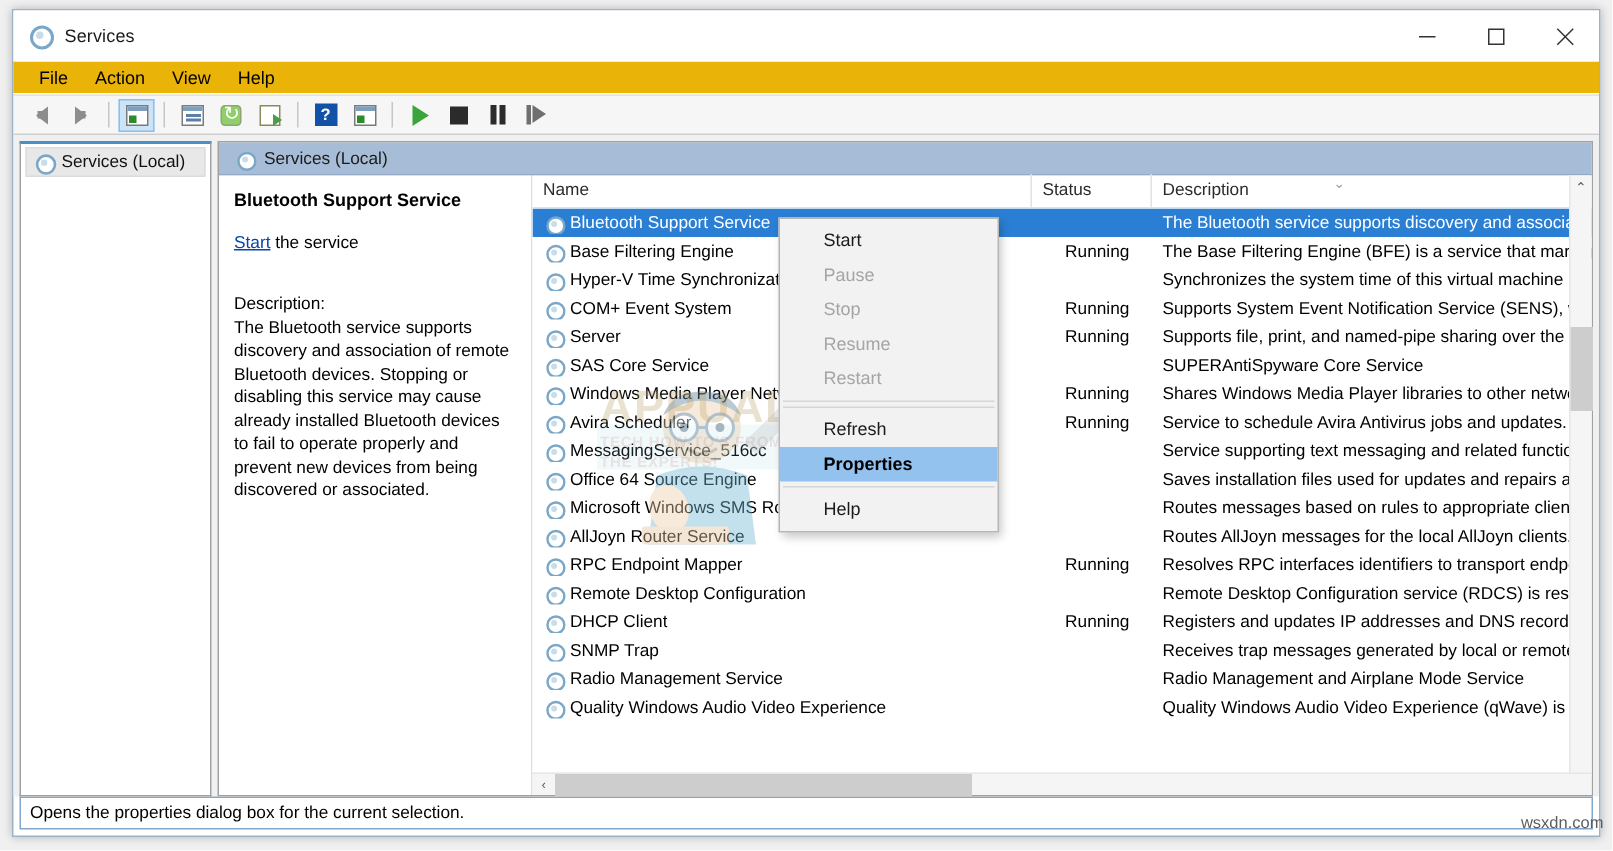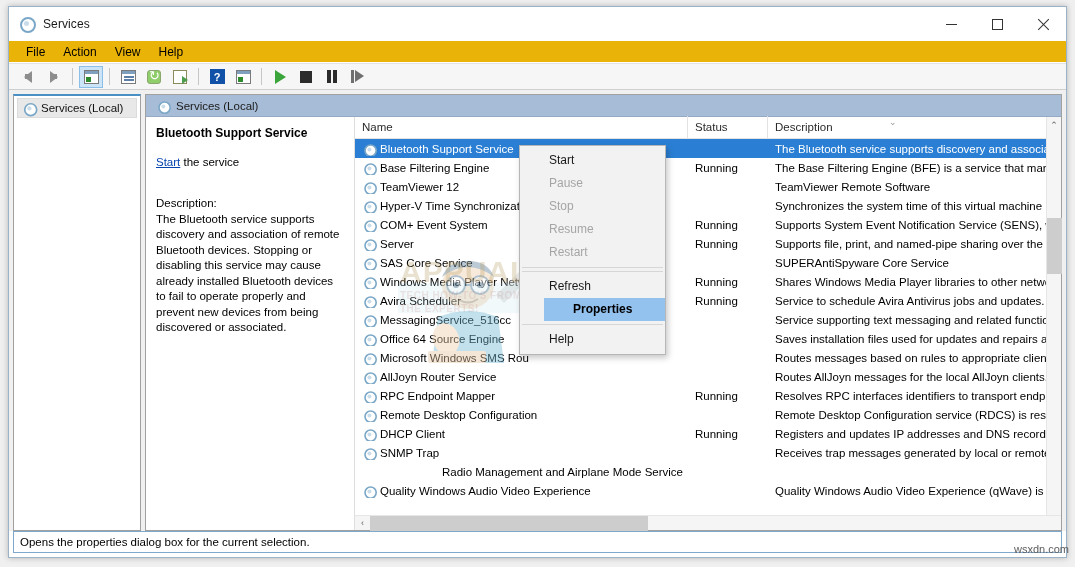--- a/index.html
+++ b/index.html
@@ -323,21 +323,21 @@
   }
   .row.selected { background: #2a7fd4; color: #ffffff; }
   .cell-name {
     width: 333px; flex: 0 0 333px;
     display: flex; align-items: center;
     padding-left: 7px; overflow: hidden;
   }
   .cell-name .gear { transform: scale(0.8); margin-right: 4px; flex: 0 0 auto; }
   .cell-name .txt { overflow: hidden; text-overflow: clip; }
   .cell-status {
-    width: 80px; flex: 0 0 80px; padding-left: 7px; overflow: hidden;
+    width: 80px; flex: 0 0 80px; padding-left: 7px; overflow: hidden; text-align: center;
   }
   .cell-desc {
     flex: 1 1 auto; padding-left: 7px; overflow: hidden;
   }
 
   
   .vscroll {
     position: absolute; right: 0; top: 0; bottom: 0;
     width: 15px; background: #f5f5f5;
     border-left: 1px solid #e6e6e6;
@@ -431,21 +431,21 @@
   }
   .ctx-item {
     height: 23px; line-height: 23px;
     font-size: 12px; color: #1a1a1a;
     padding-left: 29px;
     position: relative;
     white-space: nowrap;
   }
   .ctx-item.disabled { color: #a5a5a5; }
   .ctx-item.highlight {
-    background: #93c2ee; font-weight: bold; color: #000; margin-left: 24px;
+    background: #93c2ee; font-weight: bold; color: #000;
   }
   .ctx-item .submark {
     position: absolute; right: 10px; top: 0;
     font-size: 10px; color: #3a3a3a;
   }
   .ctx-sep {
     height: 1px; background: #d6d6d6; margin: 3px 2px 3px 2px;
   }
 
   
@@ -606,28 +606,20 @@
                   <div class="cell-name">
                     <span class="gear"></span>
                     <span class="txt">Base Filtering Engine</span>
                   </div>
                   <div class="cell-status">Running</div>
                   <div class="cell-desc">The Base Filtering Engine (BFE) is a service that manag</div>
                 </div>
                 <div class="row">
                   <div class="cell-name">
                     <span class="gear"></span>
-                    <span class="txt">TeamViewer 12</span>
-                  </div>
-                  <div class="cell-status"></div>
-                  <div class="cell-desc">TeamViewer Remote Software</div>
-                </div>
-                <div class="row">
-                  <div class="cell-name">
-                    <span class="gear"></span>
                     <span class="txt">Hyper-V Time Synchronizati</span>
                   </div>
                   <div class="cell-status"></div>
                   <div class="cell-desc">Synchronizes the system time of this virtual machine</div>
                 </div>
                 <div class="row">
                   <div class="cell-name">
                     <span class="gear"></span>
                     <span class="txt">COM+ Event System</span>
                   </div>
@@ -724,20 +716,24 @@
                 </div>
                 <div class="row">
                   <div class="cell-name">
                     <span class="gear"></span>
                     <span class="txt">SNMP Trap</span>
                   </div>
                   <div class="cell-status"></div>
                   <div class="cell-desc">Receives trap messages generated by local or remote</div>
                 </div>
                 <div class="row">
+                  <div class="cell-name">
+                    <span class="gear"></span>
+                    <span class="txt">Radio Management Service</span>
+                  </div>
                   <div class="cell-status"></div>
                   <div class="cell-desc">Radio Management and Airplane Mode Service</div>
                 </div>
                 <div class="row">
                   <div class="cell-name">
                     <span class="gear"></span>
                     <span class="txt">Quality Windows Audio Video Experience</span>
                   </div>
                   <div class="cell-status"></div>
                   <div class="cell-desc">Quality Windows Audio Video Experience (qWave) is a</div>

